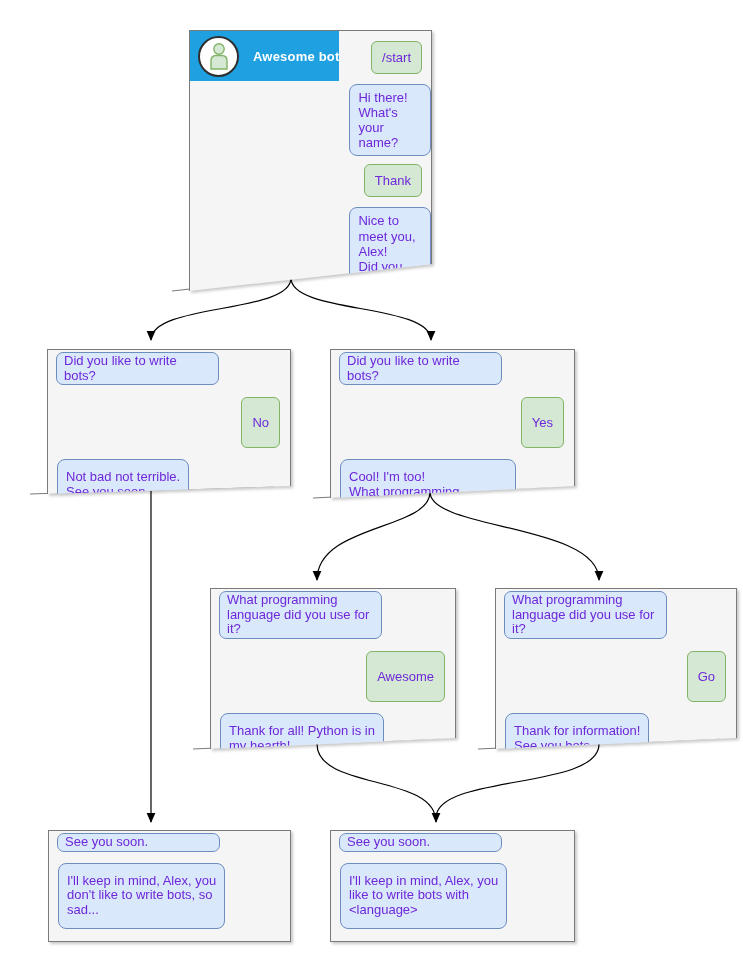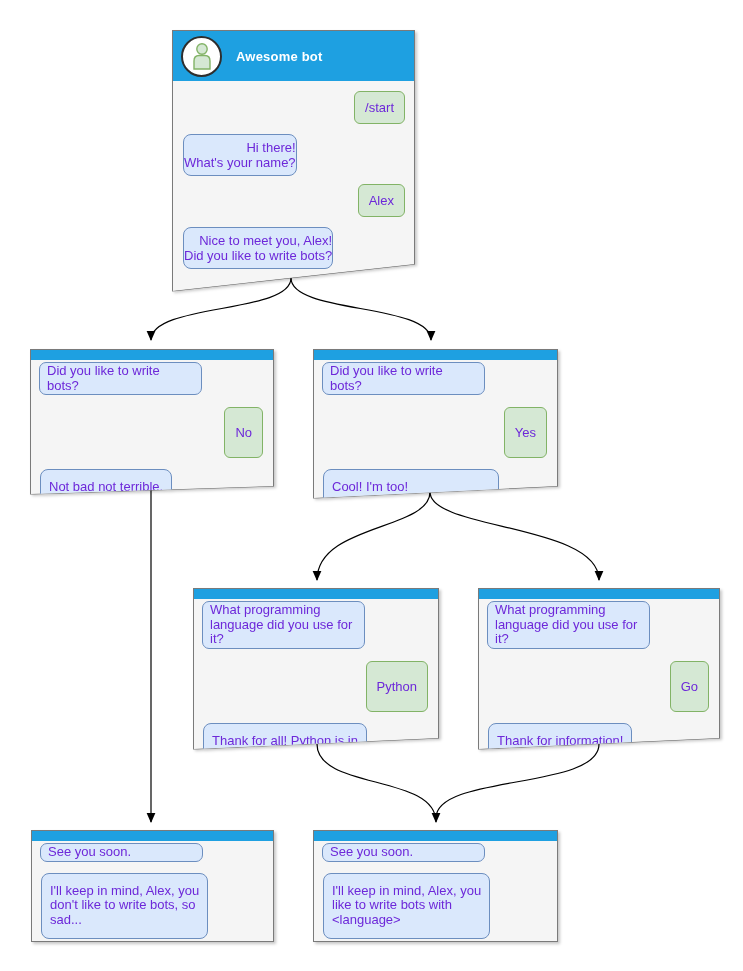--- a/index.html
+++ b/index.html
@@ -6,21 +6,21 @@
   #canvas{position:relative;width:743px;height:971px;background:#fff;overflow:hidden;
           font-family:"Liberation Sans","DejaVu Sans",sans-serif;}
   :root{
     --hdr:#1EA0E1; --winbg:#F5F5F5; --winbr:#7a7a7a;
     --bluefill:#DAE8FC; --bluebr:#6C8EBF;
     --greenfill:#D5E8D4; --greenbr:#82B366;
   }
   .node{position:absolute;}
   .shadow{filter:drop-shadow(2px 2px 1.5px rgba(0,0,0,.22));}
   .win{box-sizing:border-box;width:100%;height:100%;background:var(--winbg);
-       border:1px solid var(--winbr);display:flex;flex-direction:column;}
+       border:1px solid var(--winbr);display:flex;flex-direction:row;margin-left:17px;}
   .clipped .win{border-bottom:none;}
   
   #n-main{left:172px;top:30px;width:243px;height:261px;}
   #n-main .win{clip-path:polygon(0 0,100% 0,100% 234px,0 100%);}
   #n-no{left:30px;top:349px;width:244px;height:145px;}
   #n-no .win{clip-path:polygon(0 0,100% 0,100% 137px,0 100%);}
   #n-yes{left:313px;top:349px;width:245px;height:149px;}
   #n-yes .win{clip-path:polygon(0 0,100% 0,100% 137px,0 100%);}
   #n-py{left:193px;top:588px;width:246px;height:161px;}
   #n-py .win{clip-path:polygon(0 0,100% 0,100% 150px,0 100%);}
@@ -38,21 +38,21 @@
   
   .b{box-sizing:border-box;font-size:13px;line-height:1.16;color:#6d28d9;
      white-space:pre-line;width:fit-content;}
   .blue{background:var(--bluefill);border:1px solid var(--bluebr);}
   .green{background:var(--greenfill);border:1px solid var(--greenbr);}
   .echo{width:163px;margin:2px 0 0 8px;padding:1px 7px;border-radius:7px;line-height:1.12;
         position:relative;z-index:1;}
   .answer{margin:12px 10px 0 auto;padding:17px 10px;border-radius:6px;}
   .reply{margin:11px 0 0 9px;padding:10px 8px;border-radius:8px;max-width:176px;line-height:1.15;}
   .m-green{margin:10px 9px 0 auto;padding:8px 10px;border-radius:6px;}
-  .m-blue{margin:10px 0 0 10px;padding:5px 0;border-radius:8px;align-self:flex-start;text-align:right;}
+  .m-blue{margin:10px 0 0 10px;padding:5px 8px;border-radius:8px;align-self:flex-start;}
   .mt8{margin-top:8px;}
   .body{display:flex;flex-direction:column;align-items:flex-start;flex:1;}
   #edges{position:absolute;left:0;top:0;pointer-events:none;}
 </style>
 </head>
 <body>
 
 <div id="canvas">
 
   <svg id="edges" width="743" height="971">
@@ -87,21 +87,21 @@
             <circle cx="12" cy="7" r="5.2" fill="#D5E8D4" stroke="#82B366" stroke-width="1.4"></circle>
             <path d="M4 27 L4 19 Q4 13.5 9 13.5 L15 13.5 Q20 13.5 20 19 L20 27 Z" fill="#D5E8D4" stroke="#82B366" stroke-width="1.4"></path>
           </svg>
         </div>
         <span class="title">Awesome bot</span>
       </div>
       <div class="body">
         <div class="b green m-green">/start</div>
         <div class="b blue m-blue">Hi there!
 What's your name?</div>
-        <div class="b green m-green mt8">Alex</div>
+        <div class="b green m-green mt8">Thank</div>
         <div class="b blue m-blue">Nice to meet you, Alex!
 Did you like to write bots?</div>
       </div>
     </div>
   </div>
 
   <div id="n-no" class="node shadow clipped">
     <div class="win">
       <div class="bar"></div>
       <div class="body">
@@ -125,21 +125,21 @@
       </div>
     </div>
   </div>
 
   <div id="n-py" class="node shadow clipped">
     <div class="win">
       <div class="bar"></div>
       <div class="body">
         <div class="b blue echo">What programming
 language did you use for it?</div>
-        <div class="b green answer">Python</div>
+        <div class="b green answer">Awesome</div>
         <div class="b blue reply">Thank for all! Python is in
 my hearth!
 See you soon.</div>
       </div>
     </div>
   </div>
 
   <div id="n-go" class="node shadow clipped">
     <div class="win">
       <div class="bar"></div>

